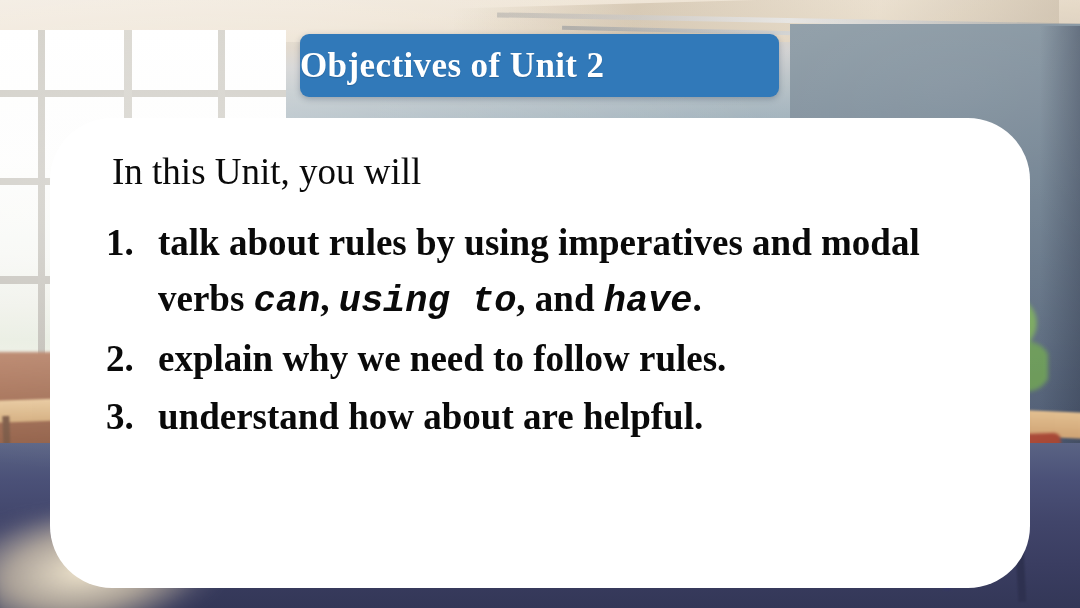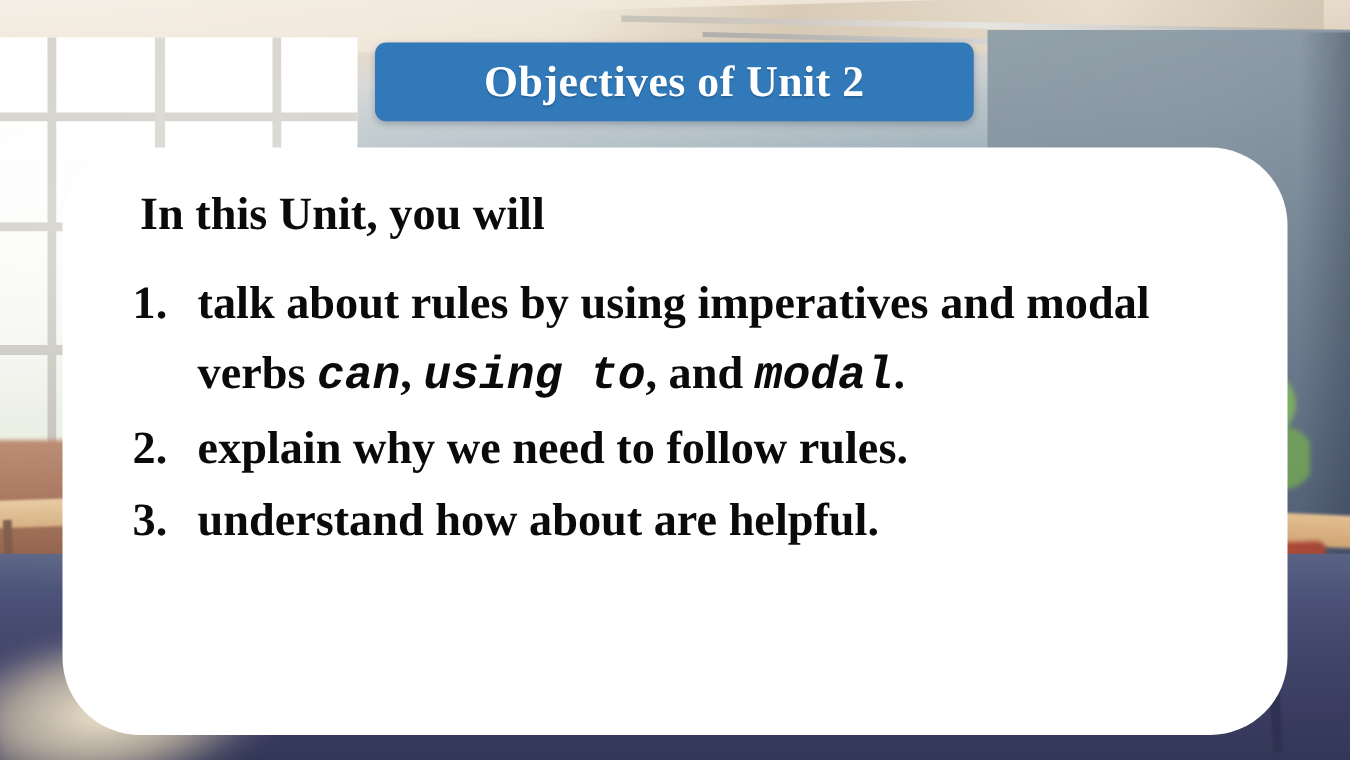--- a/index.html
+++ b/index.html
@@ -172,21 +172,21 @@
     pointer-events:none;
   }
 
   
   .title-banner {
     position:absolute;
     left:300px; top:34px;
     width:479px; height:63px;
     background:#3179b9;
     border-radius:9px;
-    display:flex; align-items:center; justify-content:center;
+    display:flex; align-items:center; 
     box-shadow:0 2px 6px rgba(20,40,70,.28);
   }
   .title-text {
     color:#ffffff;
     font-family:"Liberation Serif", serif;
     font-weight:bold;
     font-size:35px;
     letter-spacing:.4px;
     white-space:nowrap;
     line-height:1;
@@ -198,21 +198,21 @@
     position:absolute;
     left:50px; top:118px;
     width:980px; height:470px;
     background:#ffffff;
     border-radius:62px;
     padding:34px 44px 0 32px;
   }
 
   .lead {
     font-family:"Liberation Serif", serif;
-    font-weight:bold;
+    font-weight:normal;
     font-size:37px;
     color:#0a0a0a;
     margin-left:30px;
     margin-bottom:22px;
     line-height:1.1;
   }
 
   .obj-list { list-style:none; }
 
   .obj-item {
@@ -285,21 +285,21 @@
     <span class="title-text">Objectives of Unit 2</span>
   </div>
 
   <div class="card">
 
     <div class="lead">In this Unit, you will</div>
 
     <ul class="obj-list" id="obj-list">
         <li class="obj-item">
           <span class="obj-num">1.</span>
-          <span class="obj-body"><span>talk about rules by using imperatives and modal verbs </span><i>can</i><span>, </span><i>using to</i><span>, and </span><i>modal</i><span>.</span></span>
+          <span class="obj-body"><span>talk about rules by using imperatives and modal verbs </span><i>can</i><span>, </span><i>using to</i><span>, and </span><i>have</i><span>.</span></span>
         </li>
         <li class="obj-item">
           <span class="obj-num">2.</span>
           <span class="obj-body"><span>explain why we need to follow rules.</span></span>
         </li>
         <li class="obj-item">
           <span class="obj-num">3.</span>
           <span class="obj-body"><span>understand how about are helpful.</span></span>
         </li>
       </ul>

